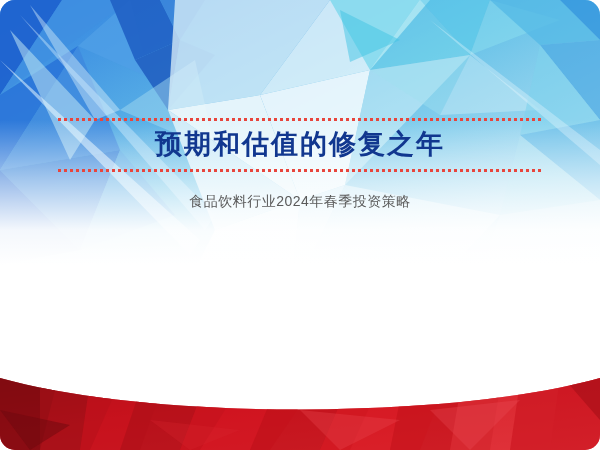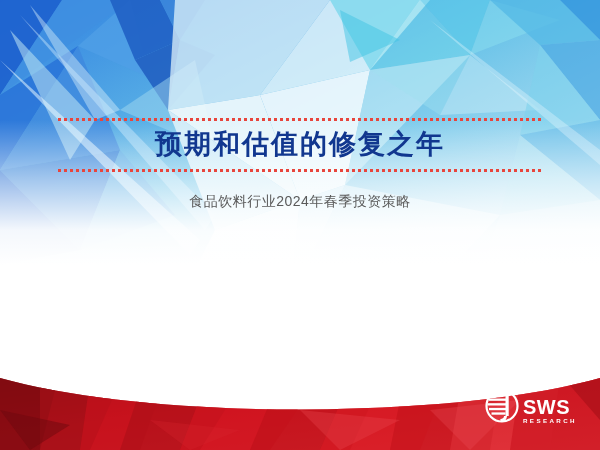--- a/index.html
+++ b/index.html
@@ -10,20 +10,21 @@
   body {
     font-family: "Liberation Sans", "DejaVu Sans", sans-serif;
   }
 
   #slide {
     position: relative;
     width: 600px;
     height: 450px;
     overflow: hidden;
     background: #ffffff;
+    border-radius: 15px;
   }
 
   
   .blue-band {
     position: absolute;
     left: 0;
     top: 0;
     width: 600px;
     height: 300px;
     overflow: hidden;
@@ -223,33 +224,14 @@
     <div class="dotline"></div>
     <div class="sub-title">食品饮料行业2024年春季投资策略</div>
   </div>
 
   <div class="footer-text">
     <div>证券分析师：吕昌 A0230516010001 周缘 A0230519090004 曹欣之 A0230522080002</div>
     <div>研究支持：严泽楠 A0230122090002 熊智超 A0230122050006 任钰枭 A0230122070002</div>
     <div>2024.3.28</div>
   </div>
 
-  <div class="logo">
-    <svg width="100" height="42" viewBox="0 0 100 42">
-
-      <g>
-        <circle cx="19" cy="18" r="15.5" fill="none" stroke="#ffffff" stroke-width="2.2"></circle>
-
-        <rect x="6" y="10.5" width="17" height="2.3" fill="#ffffff"></rect>
-        <rect x="4.5" y="15.2" width="18.5" height="2.3" fill="#ffffff"></rect>
-        <rect x="6" y="19.9" width="17" height="2.3" fill="#ffffff"></rect>
-        <rect x="8.5" y="24.4" width="14" height="2.3" fill="#ffffff"></rect>
-
-        <rect x="22.5" y="5" width="3.2" height="23" fill="#ffffff"></rect>
-        <path d="M22.5 28 q0 4 -5 4.6" fill="none" stroke="#ffffff" stroke-width="3"></path>
-      </g>
-
-      <text x="40" y="26" font-family="Liberation Sans, sans-serif" font-size="20" font-weight="bold" fill="#ffffff" letter-spacing="0.5">SWS</text>
-      <text x="40" y="34.5" font-family="Liberation Sans, sans-serif" font-size="6.2" font-weight="bold" fill="#ffffff" letter-spacing="2.4">RESEARCH</text>
-    </svg>
-  </div>
 
 </div>
 
 </body></html>

